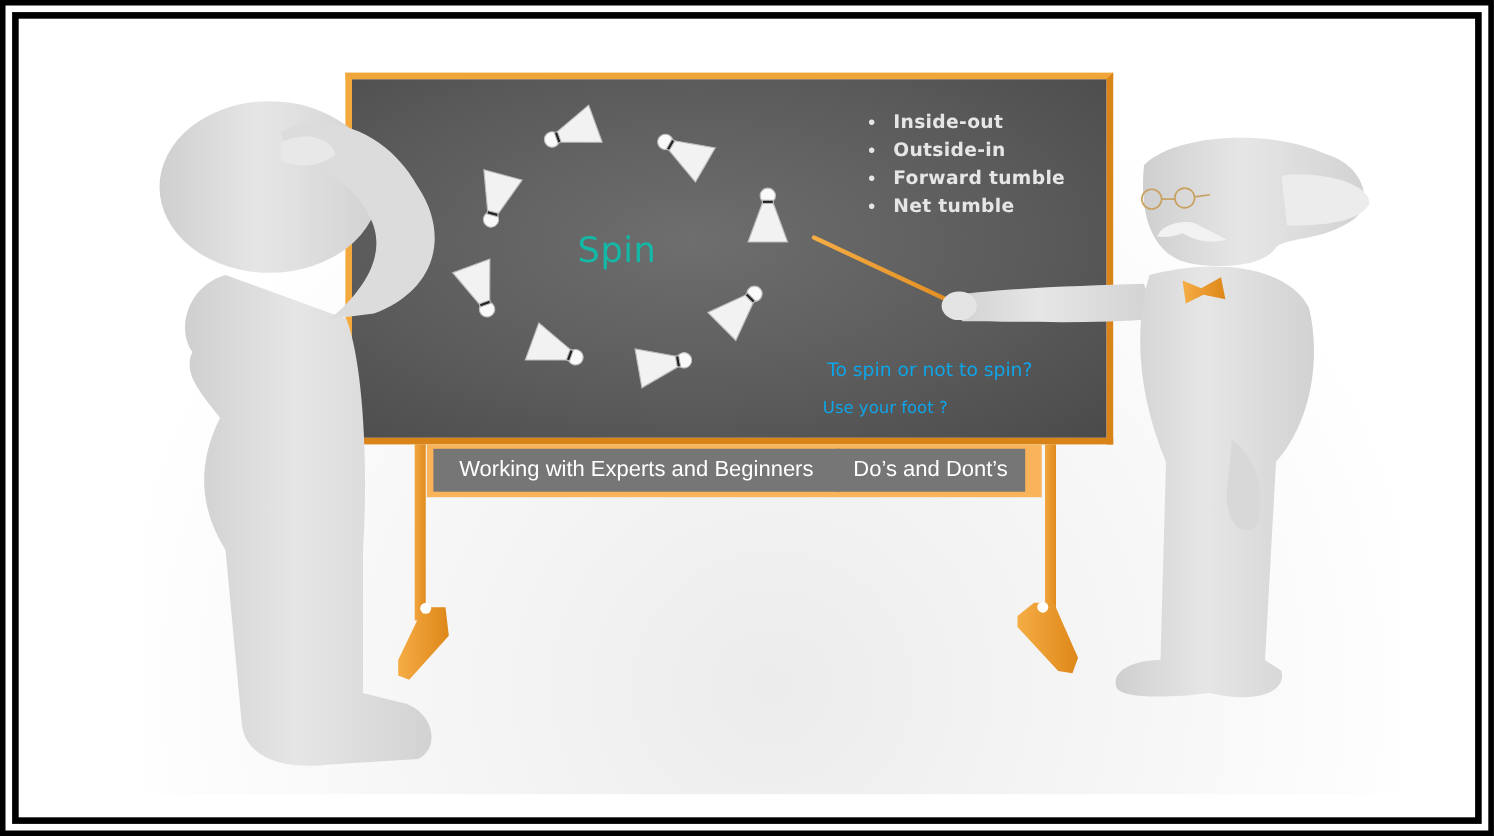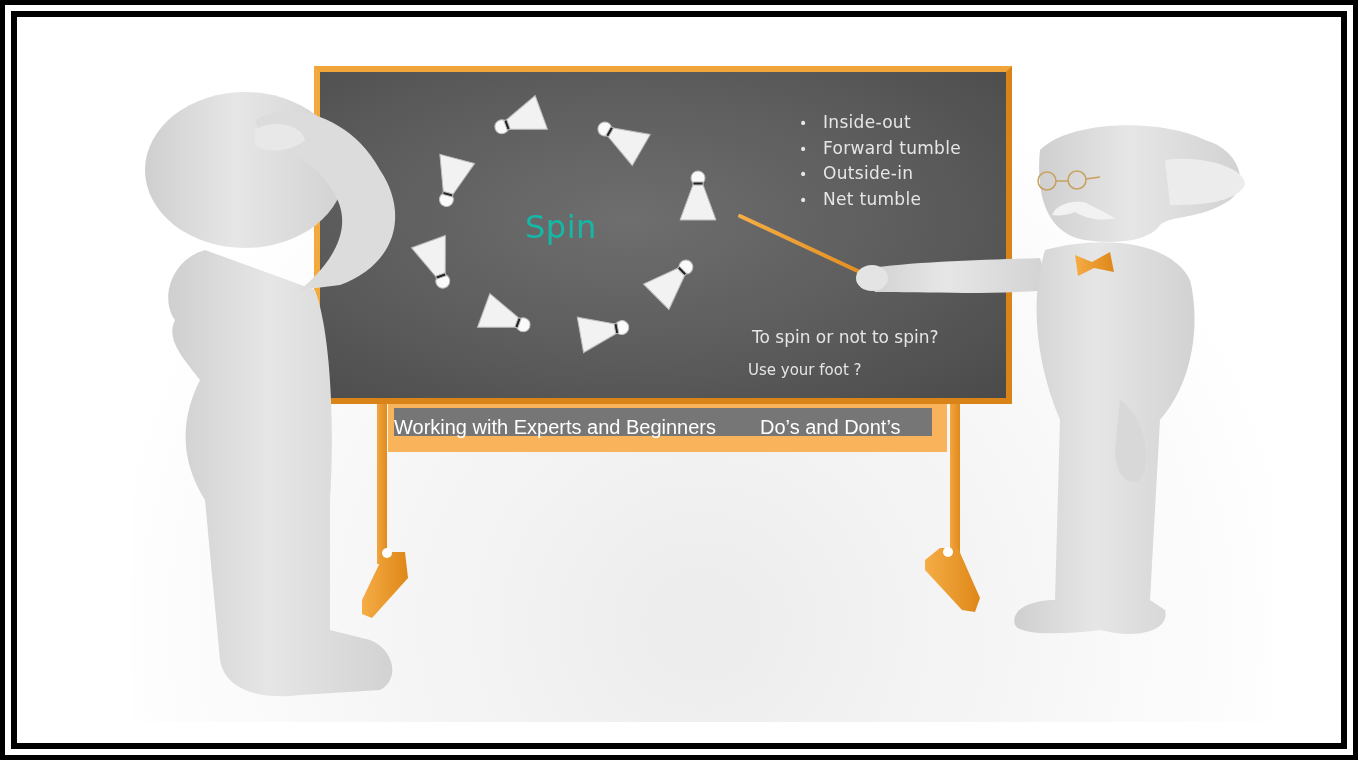--- a/index.html
+++ b/index.html
@@ -5,30 +5,30 @@
   html,body{margin:0;padding:0;}
   body{width:1358px;height:760px;position:relative;overflow:hidden;background:#000;font-family:"DejaVu Sans","Liberation Sans",sans-serif;}
   .frame-outer{position:absolute;left:0;top:0;width:1358px;height:760px;background:#000;}
   .frame-gap{position:absolute;left:5px;top:5px;width:1348px;height:750px;background:#fff;}
   .frame-inner{position:absolute;left:11px;top:11px;width:1336px;height:738px;background:#000;}
   .canvas{position:absolute;left:17px;top:17px;width:1324px;height:726px;background:#fff;overflow:hidden;}
   .floor{position:absolute;left:115px;top:55px;width:1140px;height:650px;background:radial-gradient(ellipse at 50% 85%, #ececec 0%, #f6f6f6 40%, #fff 75%);}
   .scene{position:absolute;left:0;top:0;width:1358px;height:760px;}
   
   .board{position:absolute;left:314px;top:66px;width:698px;height:338px;box-sizing:border-box;border:6px solid #e8962a;border-top-color:#f0a53a;border-left-color:#f3a93c;border-right-color:#d98418;border-bottom-color:#d98418;background:radial-gradient(ellipse at 45% 45%, #6e6e6e 0%, #5c5c5c 55%, #4a4a4a 100%);}
-  .board-text{position:absolute;color:#e5e5e5;font-family:"DejaVu Sans",sans-serif;}
-  .bullets{position:absolute;left:784px;top:95px;margin:15px;padding:0;list-style:none;}
+  .board-text{position:absolute;color:#0ea5e9;font-family:"DejaVu Sans",sans-serif;}
+  .bullets{position:absolute;left:784px;top:95px;margin:4px;padding:0;list-style:none;font-weight:bold;}
   .bullets li{color:#e6e6e6;font-size:17px;line-height:24.5px;letter-spacing:0.3px;}
   .bullets li .dot{display:inline-block;width:24px;font-size:14px;}
   .spin-title{left:525px;top:208px;font-size:32px;color:#14b8a6;letter-spacing:0.5px;}
   .q1{left:752px;top:327px;font-size:17px;}
   .q2{left:748px;top:361px;font-size:15px;}
   
   .label-bar{position:absolute;left:388px;top:404px;width:559px;height:48px;background:#f9b35a;}
-  .label-btn{position:absolute;top:408px;height:28px;background:#767676;color:#fff;font-family:"Liberation Sans",sans-serif;font-size:20px;line-height:39px;text-align:left;box-sizing:border-box;}
+  .label-btn{position:absolute;top:408px;height:39px;background:#767676;color:#fff;font-family:"Liberation Sans",sans-serif;font-size:20px;line-height:39px;text-align:center;box-sizing:border-box;}
   .label-1{left:394px;width:369px;}
   .label-2{left:760px;width:172px;}
   
   .leg{position:absolute;background:linear-gradient(90deg,#f2a640,#e08a1c);}
   
   svg{position:absolute;left:0;top:0;}
 </style>
 </head>
 <body>
 
@@ -108,22 +108,22 @@
         <path d="M-10 -4 L28 -18 L28 18 L-10 4 Z"></path>
         <circle cx="-14" cy="0" r="7" fill="#fafafa"></circle>
         <rect x="-10" y="-5" width="3" height="10" fill="#222"></rect>
       </g>
   </g>
 </svg>
 
 <div class="board-text spin-title">Spin</div>
 <ul class="bullets">
   <li><span class="dot">•</span><span>Inside-out</span></li>
+  <li><span class="dot">•</span><span>Outside-in</span></li>
   <li><span class="dot">•</span><span>Forward tumble</span></li>
-  <li><span class="dot">•</span><span>Outside-in</span></li>
   <li><span class="dot">•</span><span>Net tumble</span></li>
 </ul>
 <div class="board-text q1">To spin or not to spin?</div>
 <div class="board-text q2">Use your foot ?</div>
 
 <div class="label-bar"></div>
 <div class="label-btn label-1">Working with Experts and Beginners</div>
 <div class="label-btn label-2">Do’s and Dont’s</div>
 
 <svg class="scene" width="1358" height="760">

